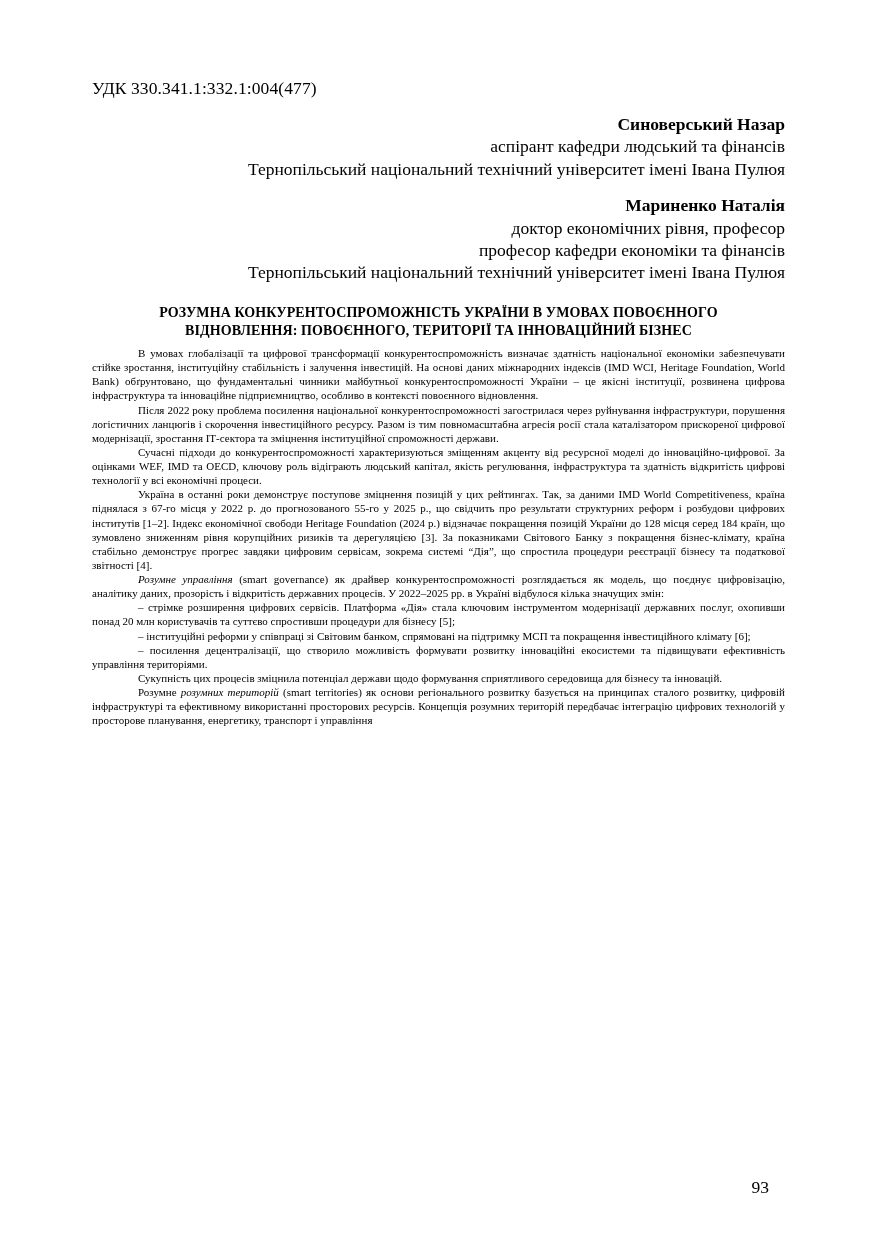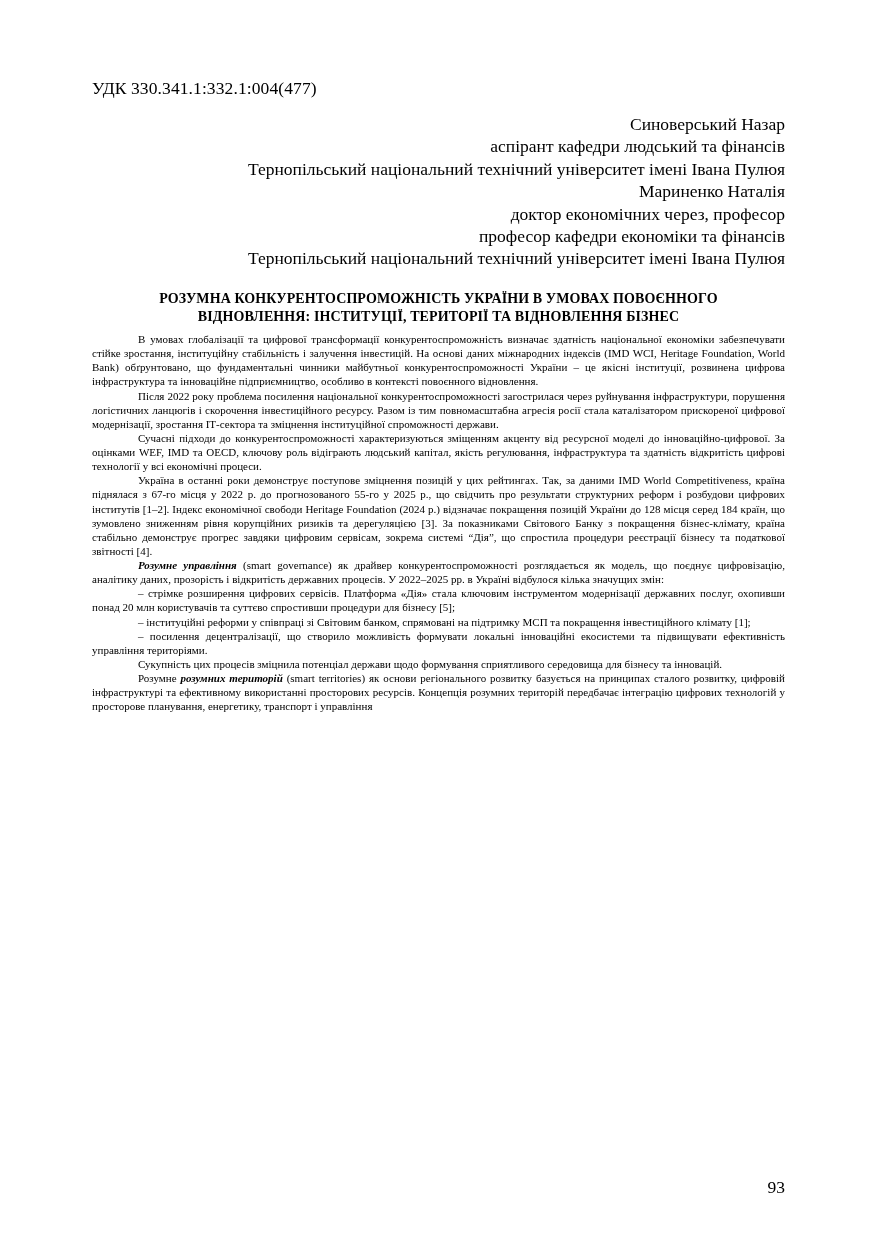--- a/index.html
+++ b/index.html
@@ -26,21 +26,22 @@
     font-size: 17.5px;
     letter-spacing: 0.1px;
     margin-bottom: 14px;
   }
   .authors {
     text-align: right;
     font-size: 17.5px;
     line-height: 1.28;
   }
   .authors .name {
-    font-weight: normal;
+    font-weight: bold;
+    margin-top: 14px;
   }
   .title {
     text-align: center;
     font-weight: bold;
     font-size: 14px;
     line-height: 1.3;
     margin-top: 20px;
     margin-bottom: 6px;
     letter-spacing: 0.1px;
   }
@@ -50,62 +51,61 @@
     text-indent: 46px;
     font-size: 11px;
     line-height: 1.285;
     hyphens: none;
   }
   .body-text p.dash {
     text-indent: 46px;
   }
   .it {
     font-style: italic;
-    font-weight: bold;
   }
   .pageno {
     position: absolute;
-    right: 92px;
+    right: 108px;
     bottom: 42px;
     font-size: 17.5px;
   }
 </style>
 </head>
 <body>
 
 <div class="page">
 
   <div class="udc">УДК 330.341.1:332.1:004(477)</div>
 
   <div class="authors">
     <div class="name">Синоверський Назар</div>
     <div>аспірант кафедри людський та фінансів</div>
     <div>Тернопільський національний технічний університет імені Івана Пулюя</div>
     <div class="name">Мариненко Наталія</div>
-    <div>доктор економічних через, професор</div>
+    <div>доктор економічних рівня, професор</div>
     <div>професор кафедри економіки та фінансів</div>
     <div>Тернопільський національний технічний університет імені Івана Пулюя</div>
   </div>
 
   <div class="title">
     <div>РОЗУМНА КОНКУРЕНТОСПРОМОЖНІСТЬ УКРАЇНИ В УМОВАХ ПОВОЄННОГО</div>
-    <div>ВІДНОВЛЕННЯ:  ІНСТИТУЦІЇ, ТЕРИТОРІЇ ТА ВІДНОВЛЕННЯ БІЗНЕС</div>
+    <div>ВІДНОВЛЕННЯ:  ПОВОЄННОГО, ТЕРИТОРІЇ ТА ІННОВАЦІЙНИЙ БІЗНЕС</div>
   </div>
 
   <div class="body-text">
     <p>В умовах глобалізації та цифрової трансформації конкурентоспроможність визначає здатність національної економіки забезпечувати стійке зростання, інституційну стабільність і залучення інвестицій. На основі даних міжнародних індексів (IMD WCI, Heritage Foundation, World Bank) обґрунтовано, що фундаментальні чинники майбутньої конкурентоспроможності України – це якісні інституції, розвинена цифрова інфраструктура та інноваційне підприємництво, особливо в контексті повоєнного відновлення.</p>
     <p>Після 2022 року проблема посилення національної конкурентоспроможності загострилася через руйнування інфраструктури, порушення логістичних ланцюгів і скорочення інвестиційного ресурсу. Разом із тим повномасштабна агресія росії стала каталізатором прискореної цифрової модернізації, зростання ІТ-сектора та зміцнення інституційної спроможності держави.</p>
     <p>Сучасні підходи до конкурентоспроможності характеризуються зміщенням акценту від ресурсної моделі до інноваційно-цифрової. За оцінками WEF, IMD та OECD, ключову роль відіграють людський капітал, якість регулювання, інфраструктура та здатність відкритість цифрові технології у всі економічні процеси.</p>
     <p>Україна в останні роки демонструє поступове зміцнення позицій у цих рейтингах. Так, за даними IMD World Competitiveness, країна піднялася з 67-го місця у 2022 р. до прогнозованого 55-го у 2025 р., що свідчить про результати структурних реформ і розбудови цифрових інститутів [1–2]. Індекс економічної свободи Heritage Foundation (2024 р.) відзначає покращення позицій України до 128 місця серед 184 країн, що зумовлено зниженням рівня корупційних ризиків та дерегуляцією [3]. За показниками Світового Банку з покращення бізнес-клімату, країна стабільно демонструє прогрес завдяки цифровим сервісам, зокрема системі “Дія”, що спростила процедури реєстрації бізнесу та податкової звітності [4].</p>
 
     <p><span class="it">Розумне управління</span><span> (smart governance) як драйвер конкурентоспроможності розглядається як модель, що поєднує цифровізацію, аналітику даних, прозорість і відкритість державних процесів. У 2022–2025 рр. в Україні відбулося кілька значущих змін:</span></p>
 
     <p class="dash">– стрімке розширення цифрових сервісів. Платформа «Дія» стала ключовим інструментом модернізації державних послуг, охопивши понад 20 млн користувачів та суттєво спростивши процедури для бізнесу [5];</p>
-    <p class="dash">– інституційні реформи у співпраці зі Світовим банком, спрямовані на підтримку МСП та покращення інвестиційного клімату [1];</p>
-    <p class="dash">– посилення децентралізації, що створило можливість формувати локальні інноваційні екосистеми та підвищувати ефективність управління територіями.</p>
+    <p class="dash">– інституційні реформи у співпраці зі Світовим банком, спрямовані на підтримку МСП та покращення інвестиційного клімату [6];</p>
+    <p class="dash">– посилення децентралізації, що створило можливість формувати розвитку інноваційні екосистеми та підвищувати ефективність управління територіями.</p>
 
     <p>Сукупність цих процесів зміцнила потенціал держави щодо формування сприятливого середовища для бізнесу та інновацій.</p>
 
     <p><span>Розумне </span><span class="it">розумних територій</span><span> (smart territories) як основи регіонального розвитку базується на принципах сталого розвитку, цифровій інфраструктурі та ефективному використанні просторових ресурсів. Концепція розумних територій передбачає інтеграцію цифрових технологій у просторове планування, енергетику, транспорт і управління</span></p>
   </div>
 
   <div class="pageno">93</div>
 
 </div>
 

